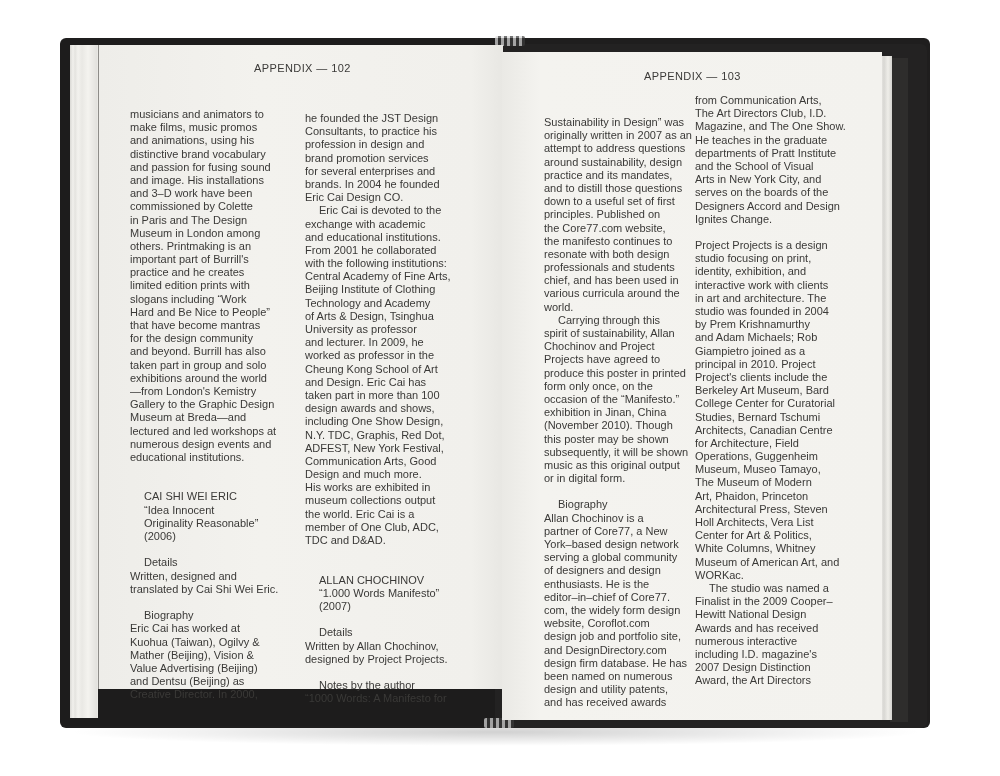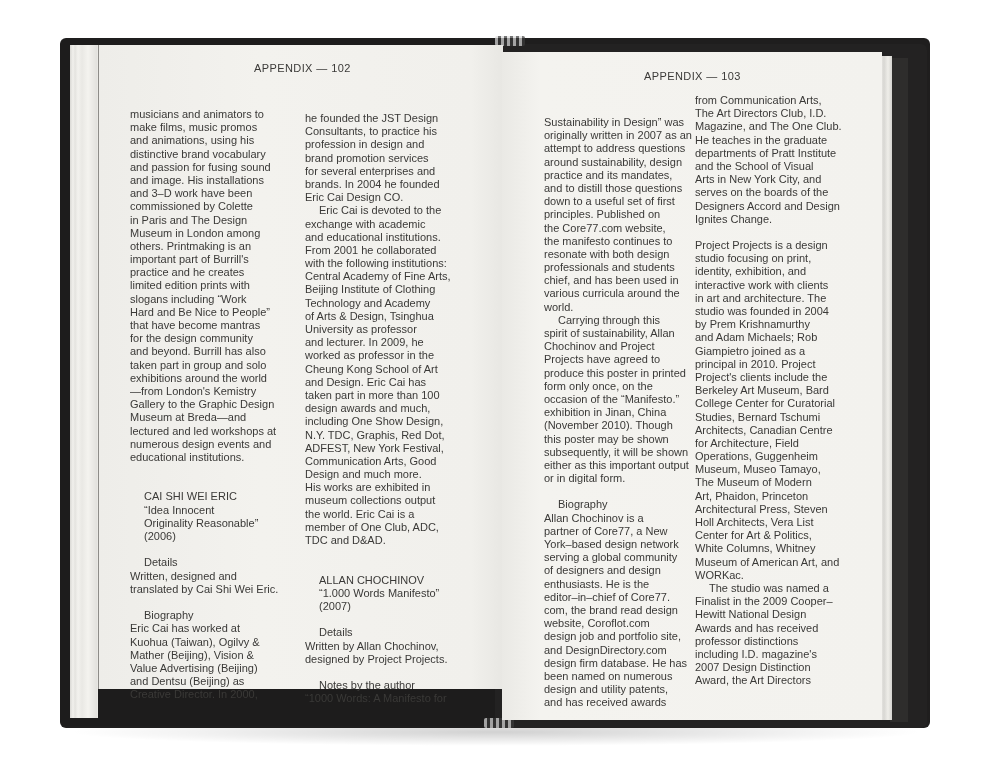--- a/index.html
+++ b/index.html
@@ -141,21 +141,21 @@
       <span class="ln">Central Academy of Fine Arts,</span>
       <span class="ln">Beijing Institute of Clothing</span>
       <span class="ln">Technology and Academy</span>
       <span class="ln">of Arts &amp; Design, Tsinghua</span>
       <span class="ln">University as professor</span>
       <span class="ln">and lecturer. In 2009, he</span>
       <span class="ln">worked as professor in the</span>
       <span class="ln">Cheung Kong School of Art</span>
       <span class="ln">and Design. Eric Cai has</span>
       <span class="ln">taken part in more than 100</span>
-      <span class="ln">design awards and much,</span>
+      <span class="ln">design awards and shows,</span>
       <span class="ln">including One Show Design,</span>
       <span class="ln">N.Y. TDC, Graphis, Red Dot,</span>
       <span class="ln">ADFEST, New York Festival,</span>
       <span class="ln">Communication Arts, Good</span>
       <span class="ln">Design and much more.</span>
       <span class="ln">His works are exhibited in</span>
       <span class="ln">museum collections output</span>
       <span class="ln">the world. Eric Cai is a</span>
       <span class="ln">member of One Club, ADC,</span>
       <span class="ln">TDC and D&amp;AD.</span>
@@ -196,44 +196,44 @@
       <span class="ln">spirit of sustainability, Allan</span>
       <span class="ln">Chochinov and Project</span>
       <span class="ln">Projects have agreed to</span>
       <span class="ln">produce this poster in printed</span>
       <span class="ln">form only once, on the</span>
       <span class="ln">occasion of the “Manifesto.”</span>
       <span class="ln">exhibition in Jinan, China</span>
       <span class="ln">(November 2010). Though</span>
       <span class="ln">this poster may be shown</span>
       <span class="ln">subsequently, it will be shown</span>
-      <span class="ln">either as this important output</span>
+      <span class="ln">music as this original output</span>
       <span class="ln">or in digital form.</span>
       <span class="gap"></span>
       <span class="ln ind">Biography</span>
       <span class="ln">Allan Chochinov is a</span>
       <span class="ln">partner of Core77, a New</span>
       <span class="ln">York–based design network</span>
       <span class="ln">serving a global community</span>
       <span class="ln">of designers and design</span>
       <span class="ln">enthusiasts. He is the</span>
       <span class="ln">editor–in–chief of Core77.</span>
-      <span class="ln">com, the brand read design</span>
+      <span class="ln">com, the widely form design</span>
       <span class="ln">website, Coroflot.com</span>
       <span class="ln">design job and portfolio site,</span>
       <span class="ln">and DesignDirectory.com</span>
       <span class="ln">design firm database. He has</span>
       <span class="ln">been named on numerous</span>
       <span class="ln">design and utility patents,</span>
       <span class="ln">and has received awards</span>
     </div>
   <div class="col" style="left:193px; top:26px;">
       <span class="ln">from Communication Arts,</span>
       <span class="ln">The Art Directors Club, I.D.</span>
-      <span class="ln">Magazine, and The One Club.</span>
+      <span class="ln">Magazine, and The One Show.</span>
       <span class="ln">He teaches in the graduate</span>
       <span class="ln">departments of Pratt Institute</span>
       <span class="ln">and the School of Visual</span>
       <span class="ln">Arts in New York City, and</span>
       <span class="ln">serves on the boards of the</span>
       <span class="ln">Designers Accord and Design</span>
       <span class="ln">Ignites Change.</span>
       <span class="gap"></span>
       <span class="ln">Project Projects is a design</span>
       <span class="ln">studio focusing on print,</span>
@@ -258,18 +258,18 @@
       <span class="ln">Architectural Press, Steven</span>
       <span class="ln">Holl Architects, Vera List</span>
       <span class="ln">Center for Art &amp; Politics,</span>
       <span class="ln">White Columns, Whitney</span>
       <span class="ln">Museum of American Art, and</span>
       <span class="ln">WORKac.</span>
       <span class="ln ind">The studio was named a</span>
       <span class="ln">Finalist in the 2009 Cooper–</span>
       <span class="ln">Hewitt National Design</span>
       <span class="ln">Awards and has received</span>
-      <span class="ln">professor distinctions</span>
+      <span class="ln">numerous interactive</span>
       <span class="ln">including I.D. magazine's</span>
       <span class="ln">2007 Design Distinction</span>
       <span class="ln">Award, the Art Directors</span>
     </div>
 </div>
 
 </body></html>

